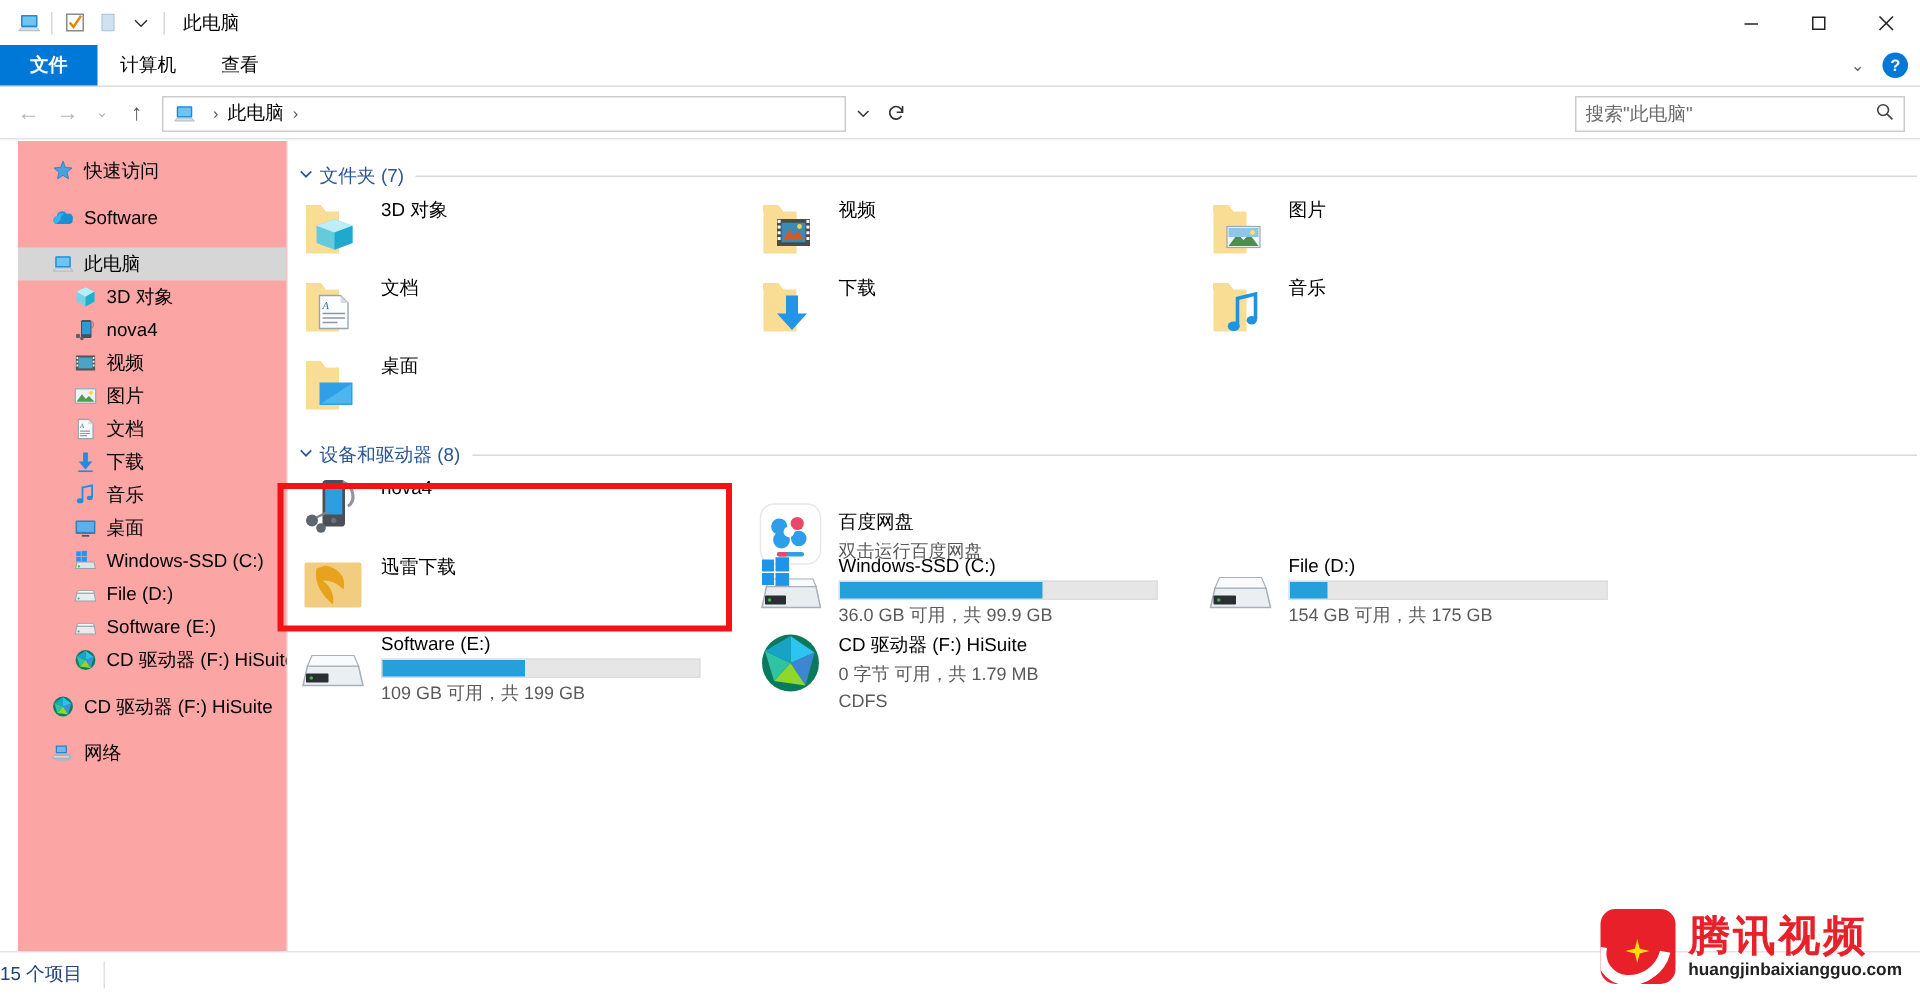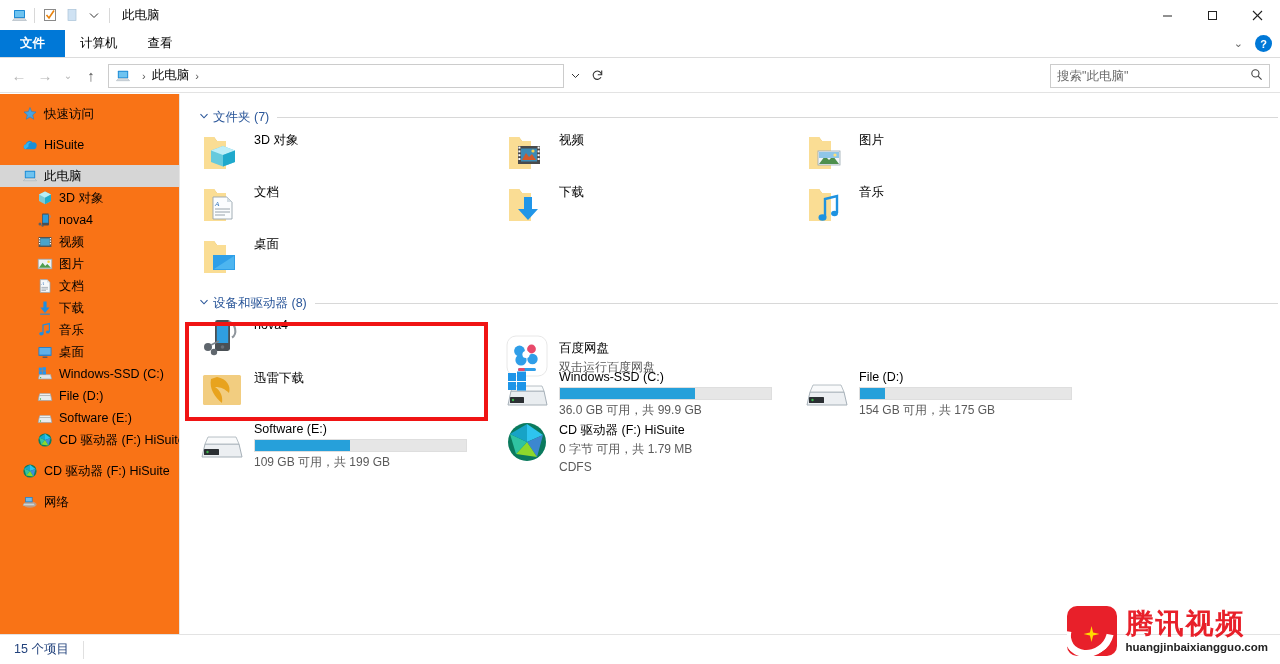--- a/index.html
+++ b/index.html
@@ -96,22 +96,22 @@
   .searchbox input {
     flex: 1; border: none; outline: none; font-size: 12.5px;
     font-family: "Liberation Sans", "DejaVu Sans", sans-serif;
     color: #555; background: transparent;
   }
   .searchbox input::placeholder { color: #6b6b6b; }
   .srch-ico { color: #555; font-size: 13px; }
 
   
   .sidebar {
-    position: absolute; top: 94px; left: 0; width: 180px; height: 540px;
-    background: #f97316; overflow: hidden;
+    position: absolute; top: 94px; left: 12px; width: 180px; height: 540px;
+    background: #fca5a5; overflow: hidden;
     border-right: 1px solid #e6e6e6;
   }
   .nav-item {
     height: 22px; display: flex; align-items: center;
     font-size: 12.5px; color: #000; white-space: nowrap;
     padding-left: 22px; cursor: default;
   }
   .nav-item.lvl1 { padding-left: 37px; }
   .nav-item.sel { background: #d6d6d6; }
   .nav-ico {
@@ -147,21 +147,21 @@
     border: 1px solid #dedede;
   }
   .bar-fill { height: 100%; background: #26a0da; }
 
   
   .statusbar {
     position: absolute; bottom: 0; left: 0; width: 1280px; height: 30px;
     background: #ffffff; border-top: 1px solid #e3e3e3;
     display: flex; align-items: center;
   }
-  .status-txt { font-size: 12.5px; color: #22427c; padding-left: 14px; }
+  .status-txt { font-size: 12.5px; color: #22427c; }
   .status-sep { width: 1px; height: 18px; background: #e0e0e0; margin-left: 14px; }
 
   
   .redbox {
     position: absolute; left: 185px; top: 322px; width: 303px; height: 99px;
     border: 4px solid #f01414; pointer-events: none; z-index: 50;
   }
 
   
   .watermark {
@@ -309,21 +309,21 @@
       <span>快速访问</span>
     </div>
     <div class="nav-gap"></div>
     <div class="nav-item">
       <span class="nav-ico">
         <svg width="16" height="16" viewBox="0 0 16 16">
           <path d="M3.6 12.3 A2.6 2.6 0 0 1 3.9 7.2 A3.6 3.6 0 0 1 10.6 5.6 A3 3 0 0 1 14.5 9.6 A2.6 2.6 0 0 1 12.4 12.3 Z" fill="#1b8fd6"></path>
           <path d="M3.6 12.3 A2.6 2.6 0 0 1 4.1 7.2 A3.6 3.6 0 0 1 9.2 5.4 A3.4 3.4 0 0 0 6.5 9.4 Z" fill="#34b3ef"></path>
         </svg>
       </span>
-      <span>HiSuite</span>
+      <span>Software</span>
     </div>
     <div class="nav-gap"></div>
     <div class="nav-item sel">
       <span class="nav-ico">
         <svg width="16" height="16" viewBox="0 0 17 17">
           <rect x="3" y="3" width="11" height="8" rx="0.6" fill="#1c8ad4"></rect>
           <rect x="4" y="4" width="9" height="6" fill="#6ec3f0"></rect>
           <path d="M1.5 13.5 L15.5 13.5 L13.5 11.3 L3.5 11.3 Z" fill="#d5dde3" stroke="#9aa7b0" stroke-width="0.5"></path>
         </svg>
       </span>

